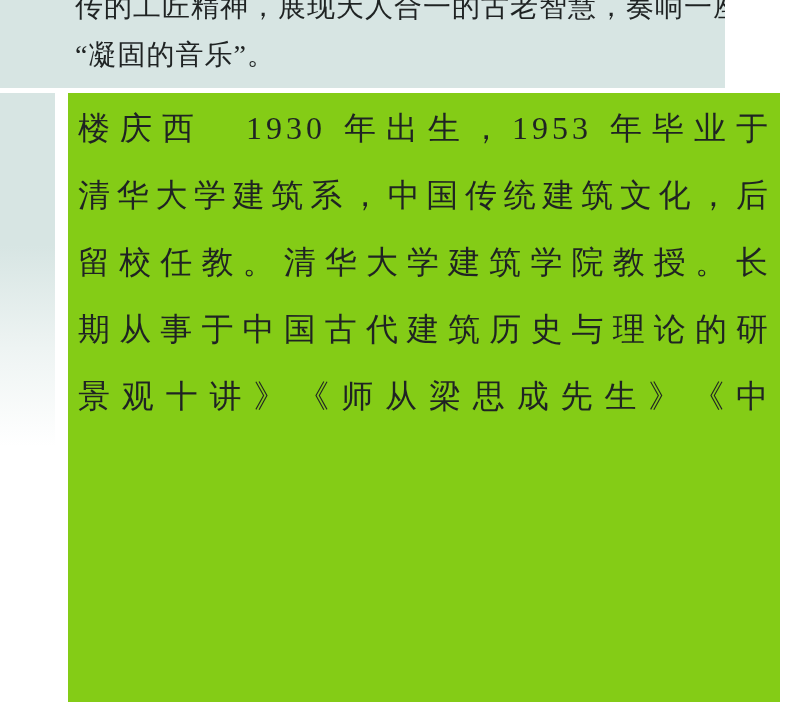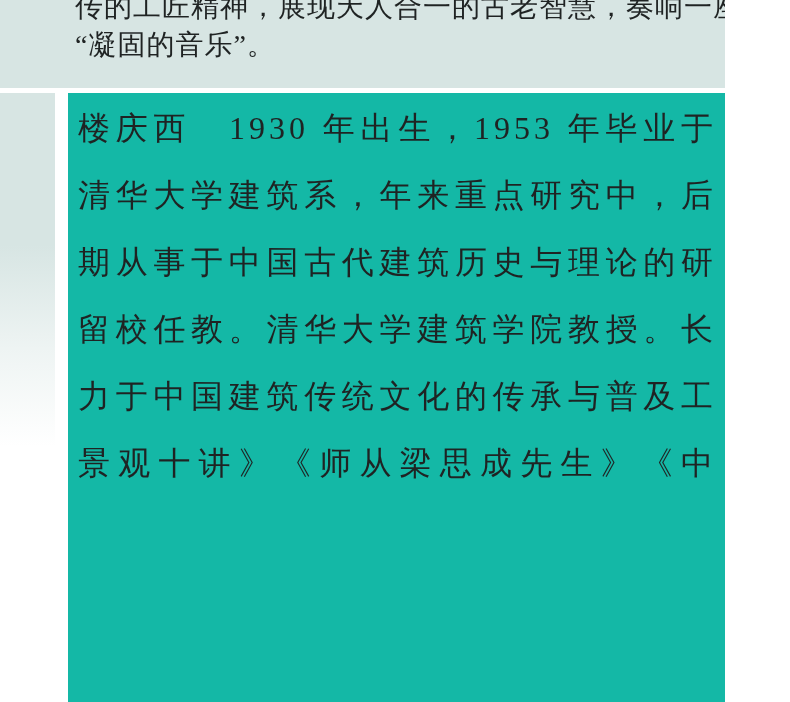--- a/index.html
+++ b/index.html
@@ -29,38 +29,38 @@
   .tline {
     position: absolute;
     left: 75px;
     right: 12px;
     font-size: 28px;
     line-height: 34px;
     letter-spacing: 1px;
     white-space: nowrap;
   }
   .tline1 { top: -10px; }
-  .tline2 { top: 28px; }
+  .tline2 { top: 38px; }
   
   .left-strip {
     position: absolute;
     left: 0;
     top: 93px;
     width: 55px;
     height: 609px;
     background: linear-gradient(to bottom, #d7e5e3 0%, #d7e5e3 25%, #eef4f3 42%, #ffffff 58%);
   }
   
   .bio-panel {
     position: absolute;
     left: 68px;
     top: 93px;
-    width: 657px;
+    width: 712px;
     height: 609px;
-    background: #14b8a6;
+    background: #84cc16;
     box-sizing: border-box;
     padding: 2px 8px 0 10px;
     overflow: hidden;
   }
   .bline {
     font-size: 32px;
     line-height: 67px;
     letter-spacing: 4px;
     white-space: nowrap;
     text-align: justify;
@@ -75,20 +75,19 @@
 
   <div class="top-panel">
     <div class="tline tline1">传的工匠精神，展现天人合一的古老智慧，奏响一座座</div>
     <div class="tline tline2">“凝固的音乐”。</div>
   </div>
 
   <div class="left-strip"></div>
 
   <div class="bio-panel">
     <div class="bline">楼庆西　1930 年出生，1953 年毕业于</div>
-    <div class="bline">清华大学建筑系，年来重点研究中，后</div>
+    <div class="bline">清华大学建筑系，中国传统建筑文化，后</div>
+    <div class="bline">留校任教。清华大学建筑学院教授。长</div>
     <div class="bline">期从事于中国古代建筑历史与理论的研</div>
-    <div class="bline">留校任教。清华大学建筑学院教授。长</div>
-    <div class="bline">力于中国建筑传统文化的传承与普及工</div>
     <div class="bline">景观十讲》《师从梁思成先生》《中</div>
   </div>
 
 </div>
 
 </body></html>

